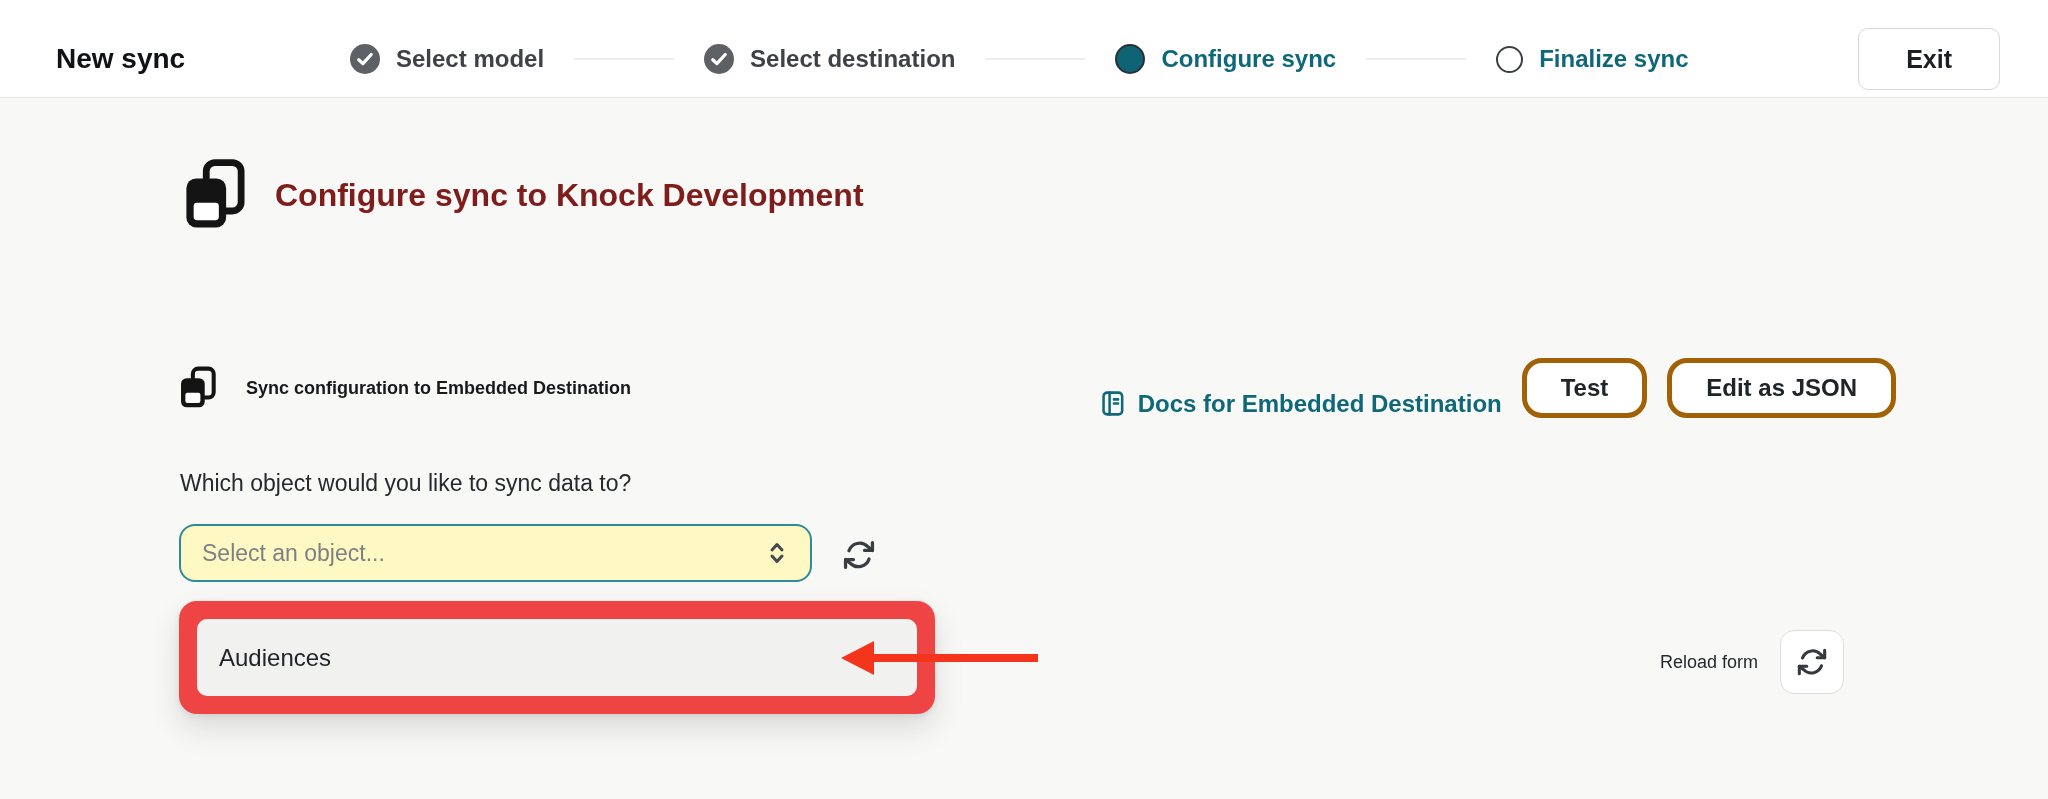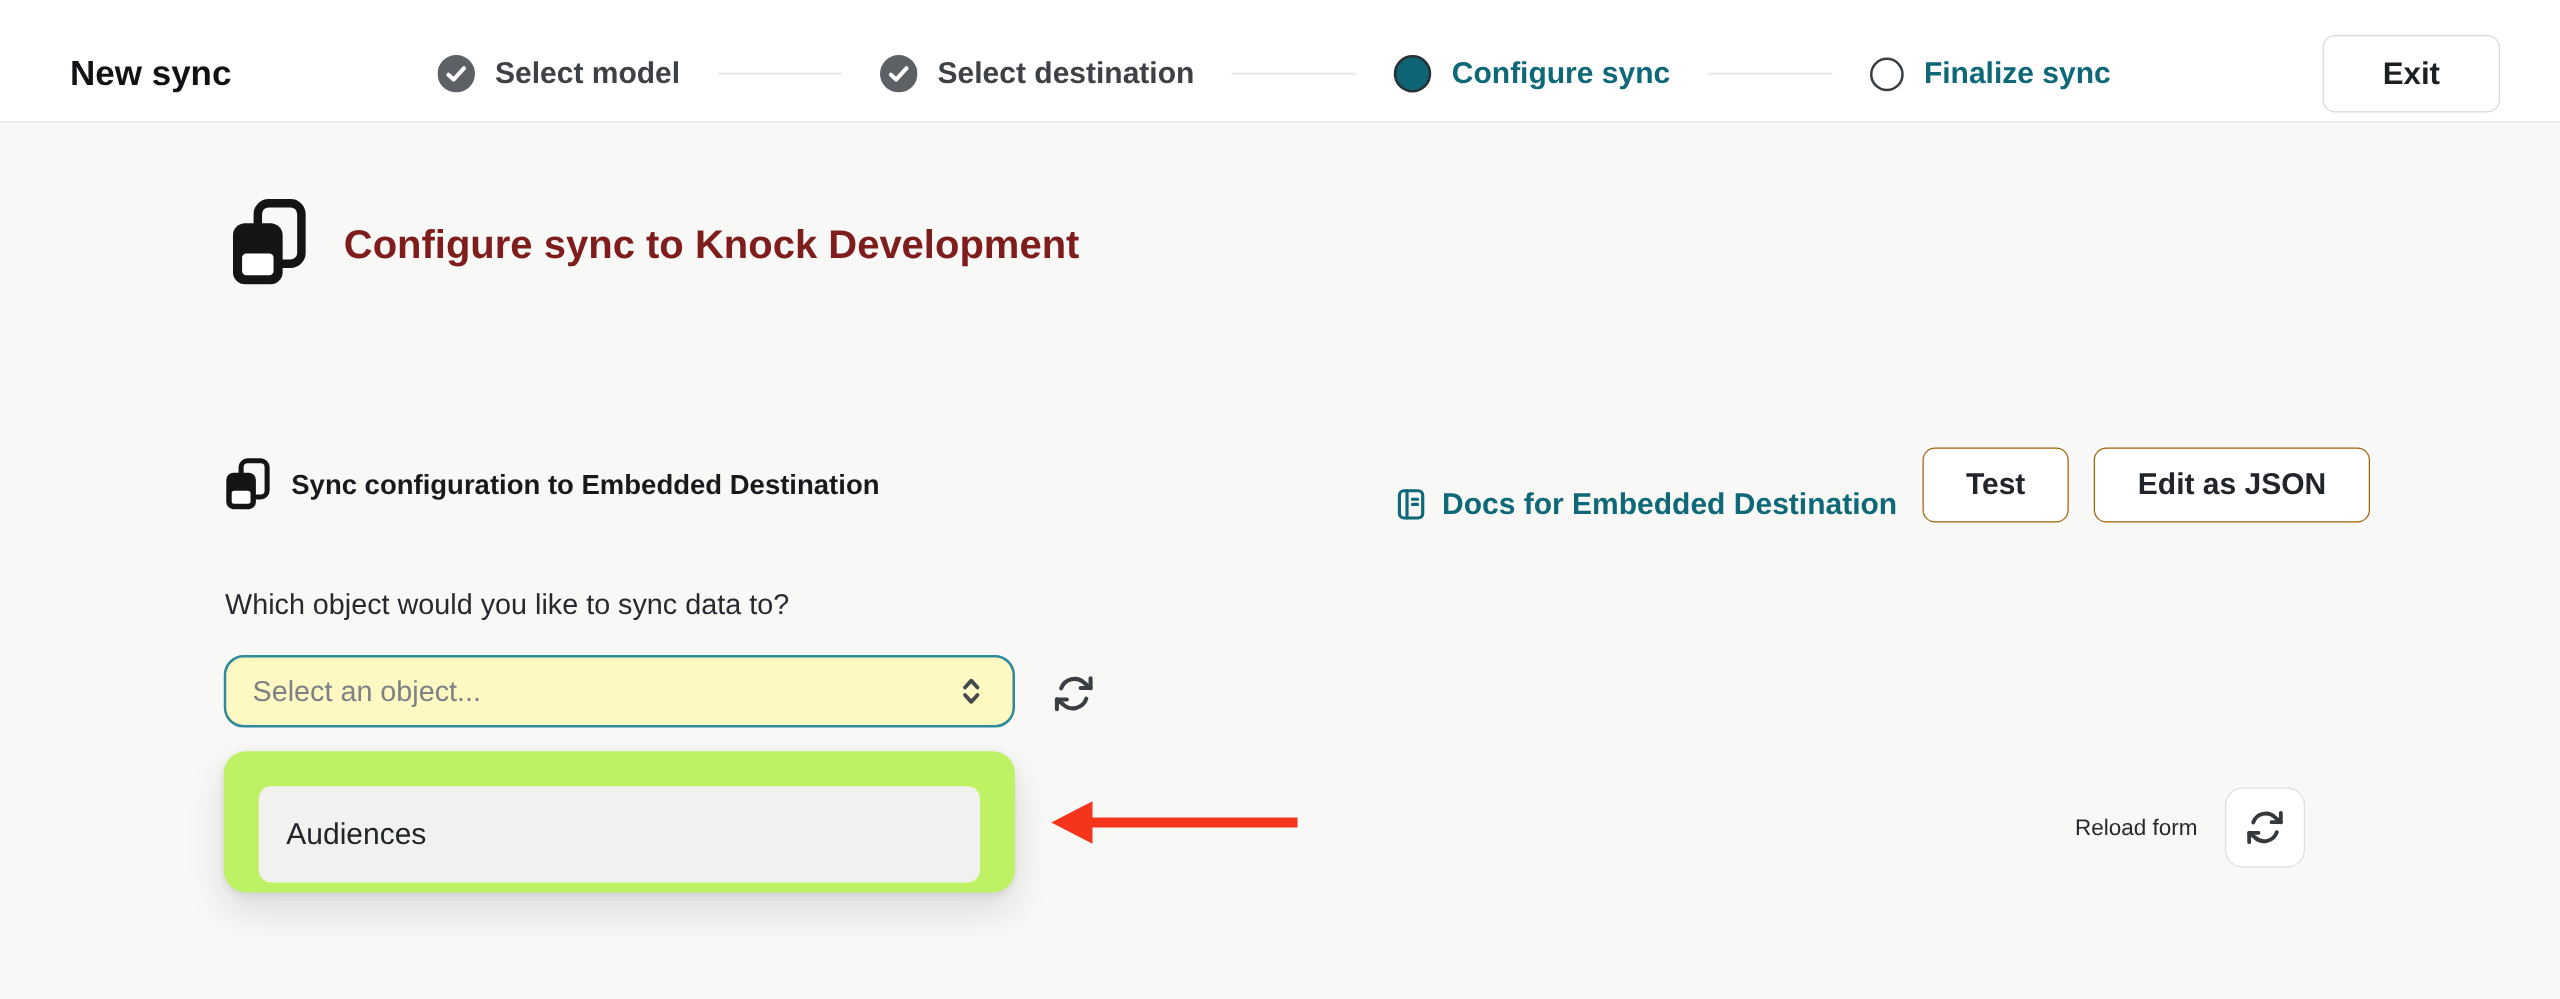--- a/index.html
+++ b/index.html
@@ -34,41 +34,41 @@
     display:flex;align-items:center;cursor:pointer;font-family:inherit;}
 
   
   .hero{position:absolute;left:183px;top:158px;display:flex;align-items:center;gap:30px;}
   .hero-title{font-size:32px;font-weight:700;color:#7f1d1d;}
 
   
   .section-row{position:absolute;left:179px;right:152px;top:356px;height:64px;
     display:flex;align-items:center;justify-content:space-between;}
   .section-left{display:flex;align-items:center;gap:17px;}
-  .section-title{font-size:22px;font-weight:600;color:#17191c;white-space:nowrap;}
+  .section-title{font-size:18px;font-weight:600;color:#17191c;white-space:nowrap;margin-left:13px;}
   .section-right{display:flex;align-items:flex-end;gap:20px;}
   .docs-link{display:flex;align-items:center;gap:11px;color:var(--teal);font-size:24px;font-weight:600;
     cursor:pointer;white-space:nowrap;}
-  .btn{height:60px;padding:0 34px;background:#fff;border:1px solid #a16207;border-radius:10px;
+  .btn{height:60px;padding:0 34px;background:#fff;border:5px solid #a16207;border-radius:20px;
     font-size:24px;font-weight:600;color:#212428;display:flex;align-items:center;cursor:pointer;
     font-family:inherit;white-space:nowrap;}
 
   
   .question{position:absolute;left:180px;top:470px;font-size:23px;font-weight:500;color:#26292d;}
   .select{position:absolute;left:179px;top:524px;width:633px;height:58px;background:#fef9c3;
     border:2px solid #2f8a9c;border-radius:16px;display:flex;align-items:center;
     padding:0 18px 0 21px;cursor:pointer;}
   .select-placeholder{flex:1;font-size:23px;color:#7d8084;}
   .icon-chevrons{width:30px;height:30px;color:#46494d;}
   .refresh-inline{position:absolute;left:842px;top:538px;width:34px;height:34px;color:#3a3d41;cursor:pointer;background:none;border:none;padding:0;}
 
   
-  .dropdown{position:absolute;left:179px;top:601px;width:633px;height:113px;background:#bef264;
+  .dropdown{position:absolute;left:179px;top:601px;width:756px;height:113px;background:#ef4444;
     border-radius:18px;box-shadow:0 14px 30px rgba(20,20,25,.13),0 2px 6px rgba(20,20,25,.08);
-    padding:28px;}
+    padding:18px;}
   .option{height:77px;background:#f1f1f0;border-radius:10px;display:flex;align-items:center;
     padding:0 22px;font-size:24px;color:#212529;cursor:pointer;}
 
   
   .arrow-head{position:absolute;left:841px;top:641px;width:0;height:0;
     border-top:17px solid transparent;border-bottom:17px solid transparent;
     border-right:33px solid var(--arrow_red);}
   .arrow-shaft{position:absolute;left:870px;top:654px;width:168px;height:8px;background:var(--arrow_red);}
 
   

